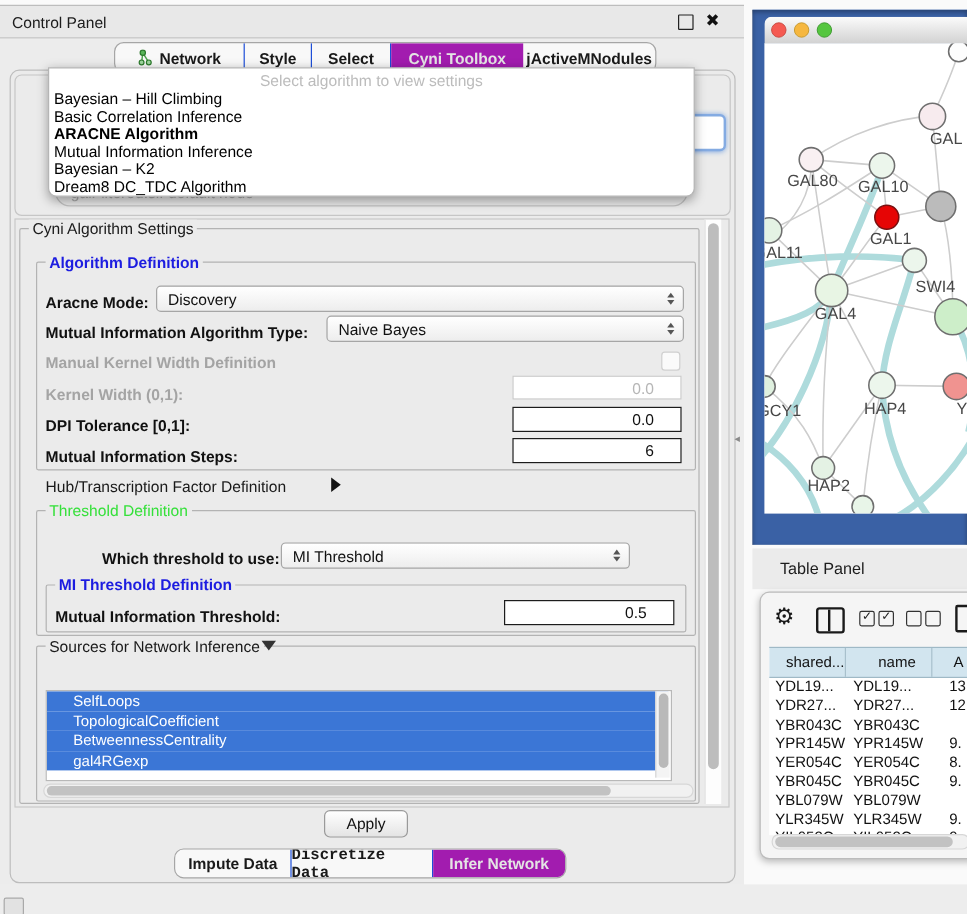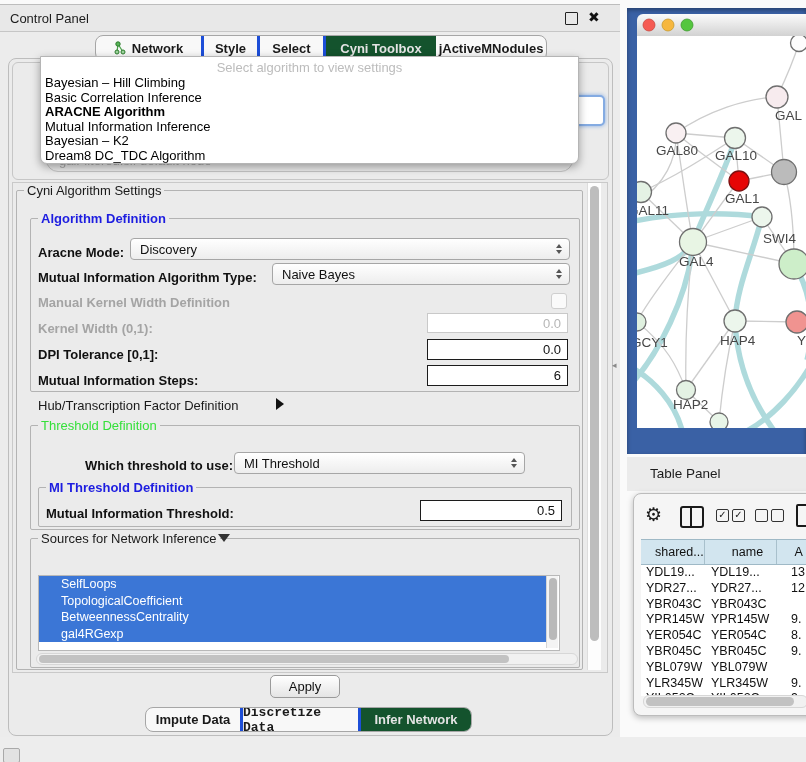--- a/index.html
+++ b/index.html
@@ -10,23 +10,23 @@
   #cp{left:0;top:4px;width:620px;height:733px;background:#ececec;
       border-top:1px solid #bdbdbd;border-bottom:1px solid #b5b5b5;}
   #cp-titlebar{left:0;top:5px;width:620px;height:26px;background:#e8e8e8;border-bottom:1px solid #c6c6c6;}
   .cp-title{left:10px;top:11px;font-size:13px;color:#1c1c1c;}
   .float-btn{left:565px;top:12px;width:11px;height:11px;border:1.6px solid #222;border-radius:1px;}
   .close-btn{left:588px;top:9px;font-size:14px;font-weight:bold;color:#111;}
   
   .tabgroup{display:flex;border:1px solid #a6a6a6;border-radius:8px;background:#f8f8f8;overflow:hidden;}
   #top-tabs{left:95px;top:35px;width:450px;height:24px;}
   .tab{display:flex;align-items:center;justify-content:center;font-size:13px;font-weight:bold;color:#1a1a1a;
-       border-right:3px solid #1d4ed8;height:100%;box-sizing:border-box;}
+       border-right:1px solid #1d4ed8;height:100%;box-sizing:border-box;}
   .tab:last-child{border-right:none;}
-  .tab.sel{background:#14532d;color:#e4e4e4;border-right:none;}
+  .tab.sel{background:#a21caf;color:#e4e4e4;border-right:none;}
   
   #mainpanel{left:8px;top:58px;width:603px;height:676px;border:1px solid #bdbdbd;border-radius:8px;background:#ebebeb;}
   #tabcontent{left:12px;top:62px;width:595px;height:116px;border:1px solid #c6c6c6;border-radius:6px;background:#ebebeb;}
   .focus-frag{left:570px;top:95px;width:31px;height:27px;background:#fff;border:2px solid #84abe2;
               border-radius:5px;box-shadow:0 0 4px #84abe2;}
   .ghost-combo{left:46px;top:148px;width:527px;height:24px;border:1px solid #c2c2c2;border-radius:12px;
                background:#e9e9e9;color:#ababab;font-size:13px;line-height:24px;padding-left:12px;box-sizing:border-box;}
   
   #popup{left:40px;top:56px;width:537px;height:106px;background:#fff;border:1px solid #b5b5b5;
          border-radius:0 0 7px 7px;box-shadow:0 3px 9px rgba(0,0,0,.35);z-index:30;}
@@ -41,21 +41,21 @@
   .blabel{font-size:13px;font-weight:bold;color:#111;white-space:nowrap;}
   .blabel.dis{color:#a4a4a4;}
   .rlabel{font-size:13px;color:#1a1a1a;white-space:nowrap;}
   .combo{background:linear-gradient(#ffffff,#ededed);border:1px solid #a6a6a6;border-radius:4px;
          font-size:13px;color:#111;display:flex;align-items:center;padding:0 20px 0 9px;box-sizing:border-box;}
   .updown{position:absolute;right:7px;top:50%;transform:translateY(-50%);display:flex;flex-direction:column;gap:2px;}
   .updown i{display:block;width:0;height:0;border-left:3.5px solid transparent;border-right:3.5px solid transparent;}
   .updown i.u{border-bottom:4px solid #555;}
   .updown i.d{border-top:4px solid #555;}
   .numfield{background:#fff;border:1px solid #1c1c1c;font-size:13px;color:#111;text-align:right;
-            padding:0 6px;box-sizing:border-box;display:flex;align-items:center;justify-content:flex-end;}
+            padding:0 22px;box-sizing:border-box;display:flex;align-items:center;justify-content:flex-end;}
   .numfield.dis{border:1px solid #c9c9c9;color:#b6b6b6;}
   .checkbox{width:14px;height:14px;border:1px solid #cfcfcf;border-radius:3px;background:#fafafa;}
   .tri-right{width:0;height:0;border-top:6px solid transparent;border-bottom:6px solid transparent;border-left:8px solid #111;}
   .tri-down{width:0;height:0;border-left:6px solid transparent;border-right:6px solid transparent;border-top:8px solid #333;}
   
   #attrlist{left:38px;top:575px;width:520px;height:74px;background:#fff;border:1px solid #b8b8b8;overflow:hidden;}
   .attr-item{height:16.5px;line-height:16.5px;background:#3b76d6;color:#fff;font-size:12.5px;padding-left:22px;width:496px;}
   .vscroll{background:#f4f4f4;border-left:1px solid #d5d5d5;}
   .vthumb{position:absolute;left:1.5px;width:8px;background:#b9b9b9;border-radius:5px;}
   .hscroll{background:#f1f1f1;border:1px solid #d7d7d7;border-radius:6px;}

